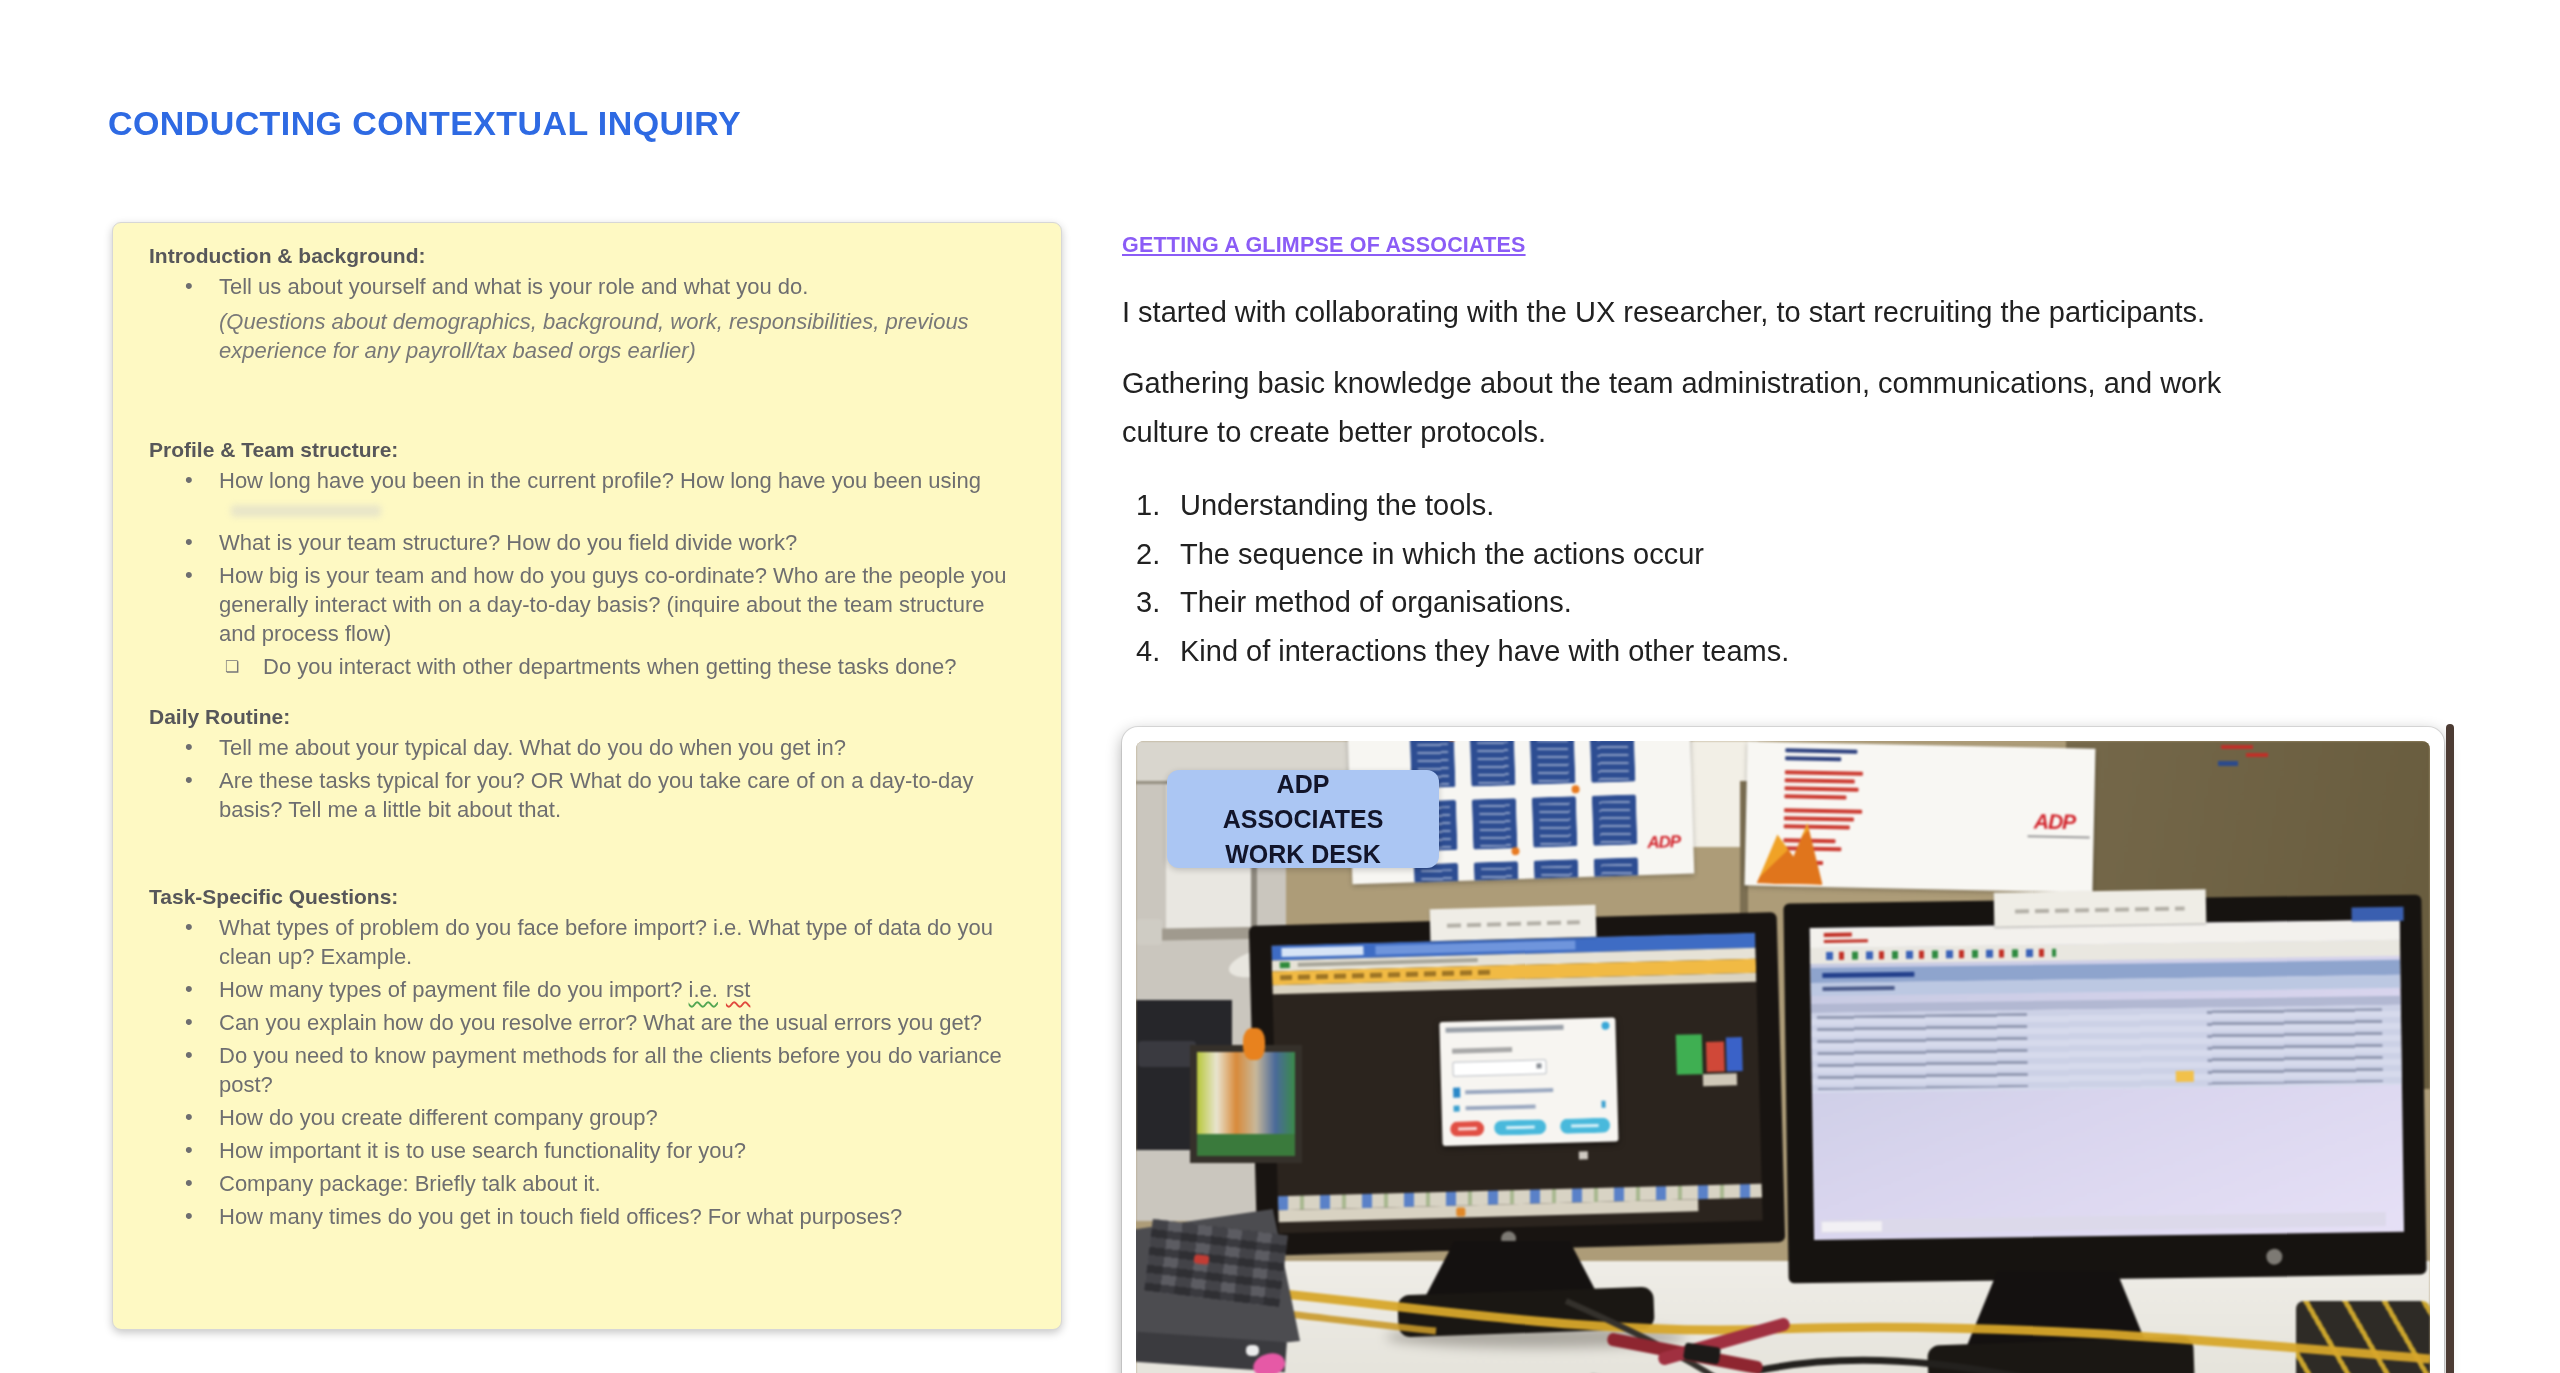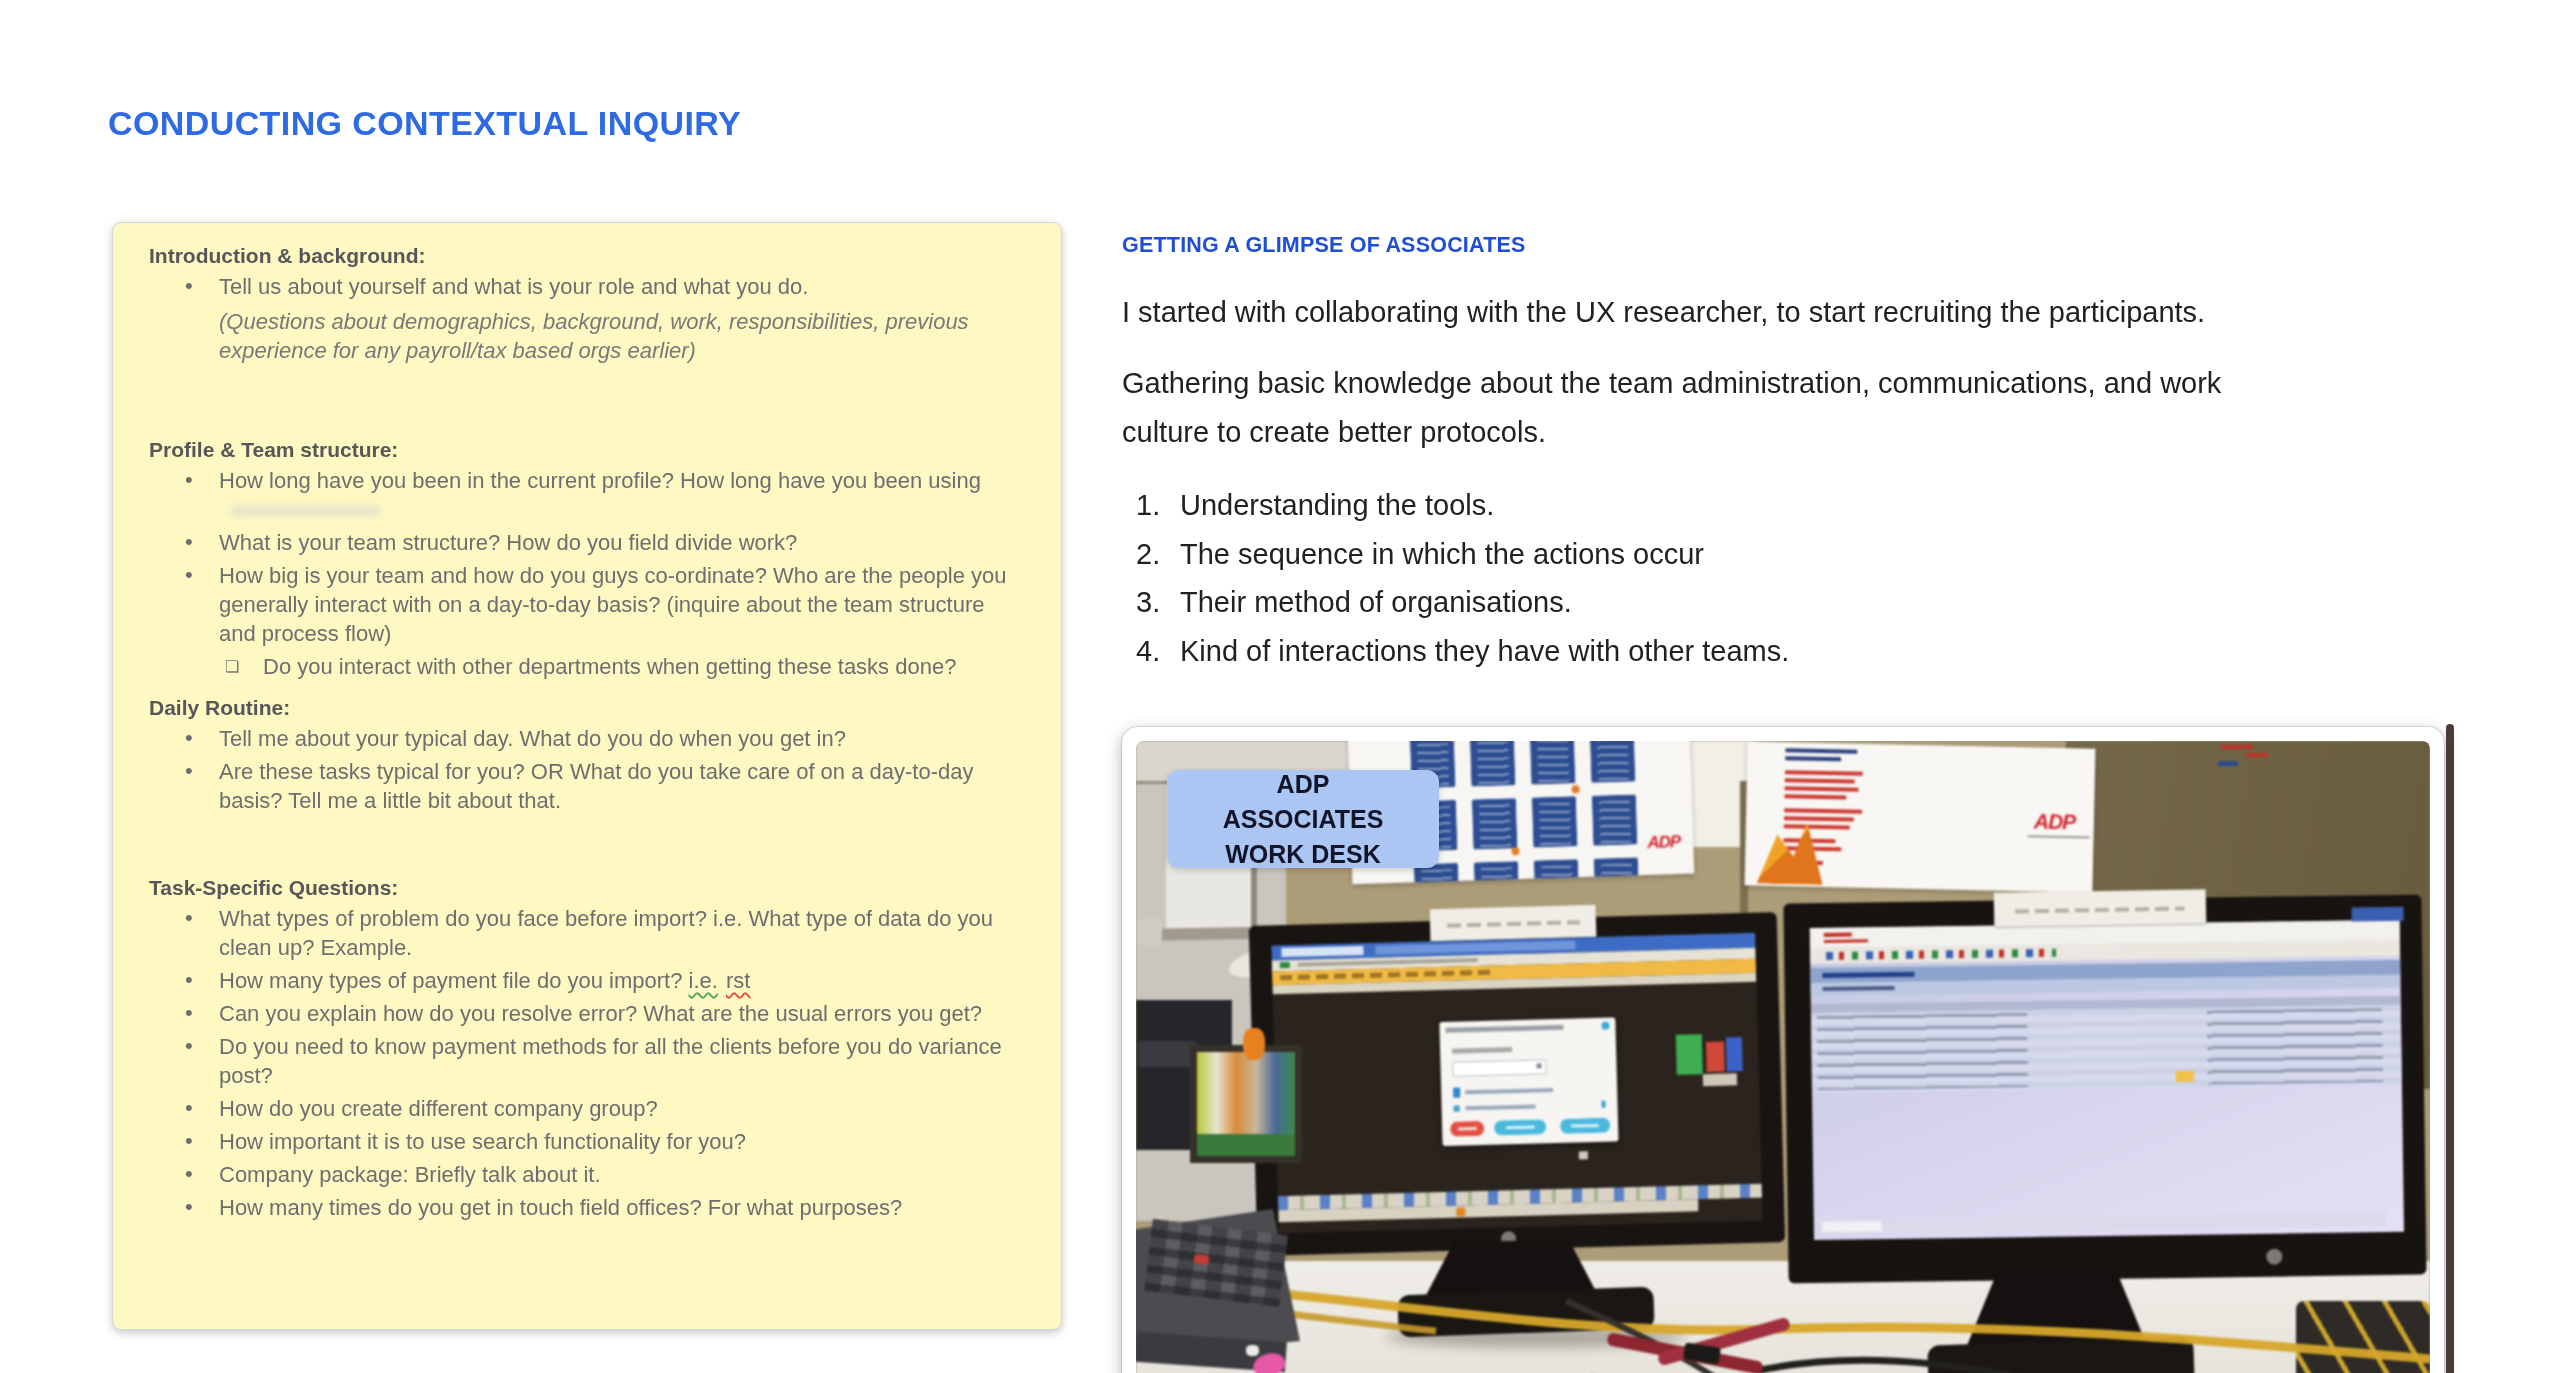--- a/index.html
+++ b/index.html
@@ -8,37 +8,37 @@
 
   
   .page-title{position:absolute;left:108px;top:104px;font-size:34px;font-weight:bold;
               color:#2e6ae3;letter-spacing:.4px;}
 
   
   .qcard{position:absolute;left:112px;top:222px;width:950px;height:1108px;box-sizing:border-box;
          background:#fef9c3;border:1.5px solid #d7d7d7;border-radius:9px;
          box-shadow:0 3px 9px rgba(0,0,0,.22);padding:20px 36px;overflow:hidden;}
   .qcard h3{margin:0;font-size:21px;line-height:25px;font-weight:bold;color:#57575a;}
-  .qcard .sec2{margin-top:72px;} .qcard .sec3{margin-top:14px;} .qcard .sec4{margin-top:60px;}
+  .qcard .sec2{margin-top:72px;} .qcard .sec3{margin-top:23px;} .qcard .sec4{margin-top:60px;}
   .qcard ul{list-style:none;margin:4px 0 0 0;padding:0;font-size:22px;line-height:29px;color:#6e6e70;}
   .qcard li{position:relative;margin-top:4px;}
   .qcard li.b{padding-left:70px;}
   .qcard li.b::before{content:"•";position:absolute;left:36px;top:-1px;color:#6e6e70;}
   .qcard li.note{padding-left:70px;font-style:italic;color:#787878;margin-top:6px;}
   .qcard li.sub{padding-left:114px;padding-right:40px;}
   .qcard li.sub::before{content:"❏";position:absolute;left:76px;top:0;font-size:16px;color:#77777a;}
   .redact{display:inline-block;width:150px;height:12px;margin-left:12px;border-radius:3px;
           background:#cfcfcf;filter:blur(3px);opacity:.45;vertical-align:baseline;}
   .sc{text-decoration-line:underline;text-decoration-style:wavy;text-decoration-thickness:2px;text-underline-offset:4px;}
   .sc-g{text-decoration-color:#53a653;}
   .sc-r{text-decoration-color:#e04a3f;margin-left:8px;}
 
   
   .right-col{position:absolute;left:1122px;top:232px;width:1370px;}
-  .sec-heading{font-size:21.5px;font-weight:bold;color:#1d4ed8;letter-spacing:.2px;line-height:26px;margin:0 0 30px 0;}
+  .sec-heading{font-size:21.5px;font-weight:bold;color:#8b5cf6;letter-spacing:.2px;line-height:26px;margin:0 0 30px 0;text-decoration:underline;}
   .para{font-size:29px;color:#212121;line-height:49px;margin:0 0 22px 0;}
   .para .line{display:block;white-space:nowrap;}
   .num-list{margin-top:24px;}
   .num-item{position:relative;padding-left:58px;font-size:29px;line-height:48.5px;color:#212121;}
   .num-item .num{position:absolute;left:14px;}
 
   
   .photo-frame{position:absolute;left:1122px;top:727px;width:1322px;height:740px;box-sizing:border-box;
                background:#fff;border-radius:16px;padding:14px;
                box-shadow:0 5px 16px rgba(0,0,0,.32), 0 0 0 1px #e6e6e6;}

